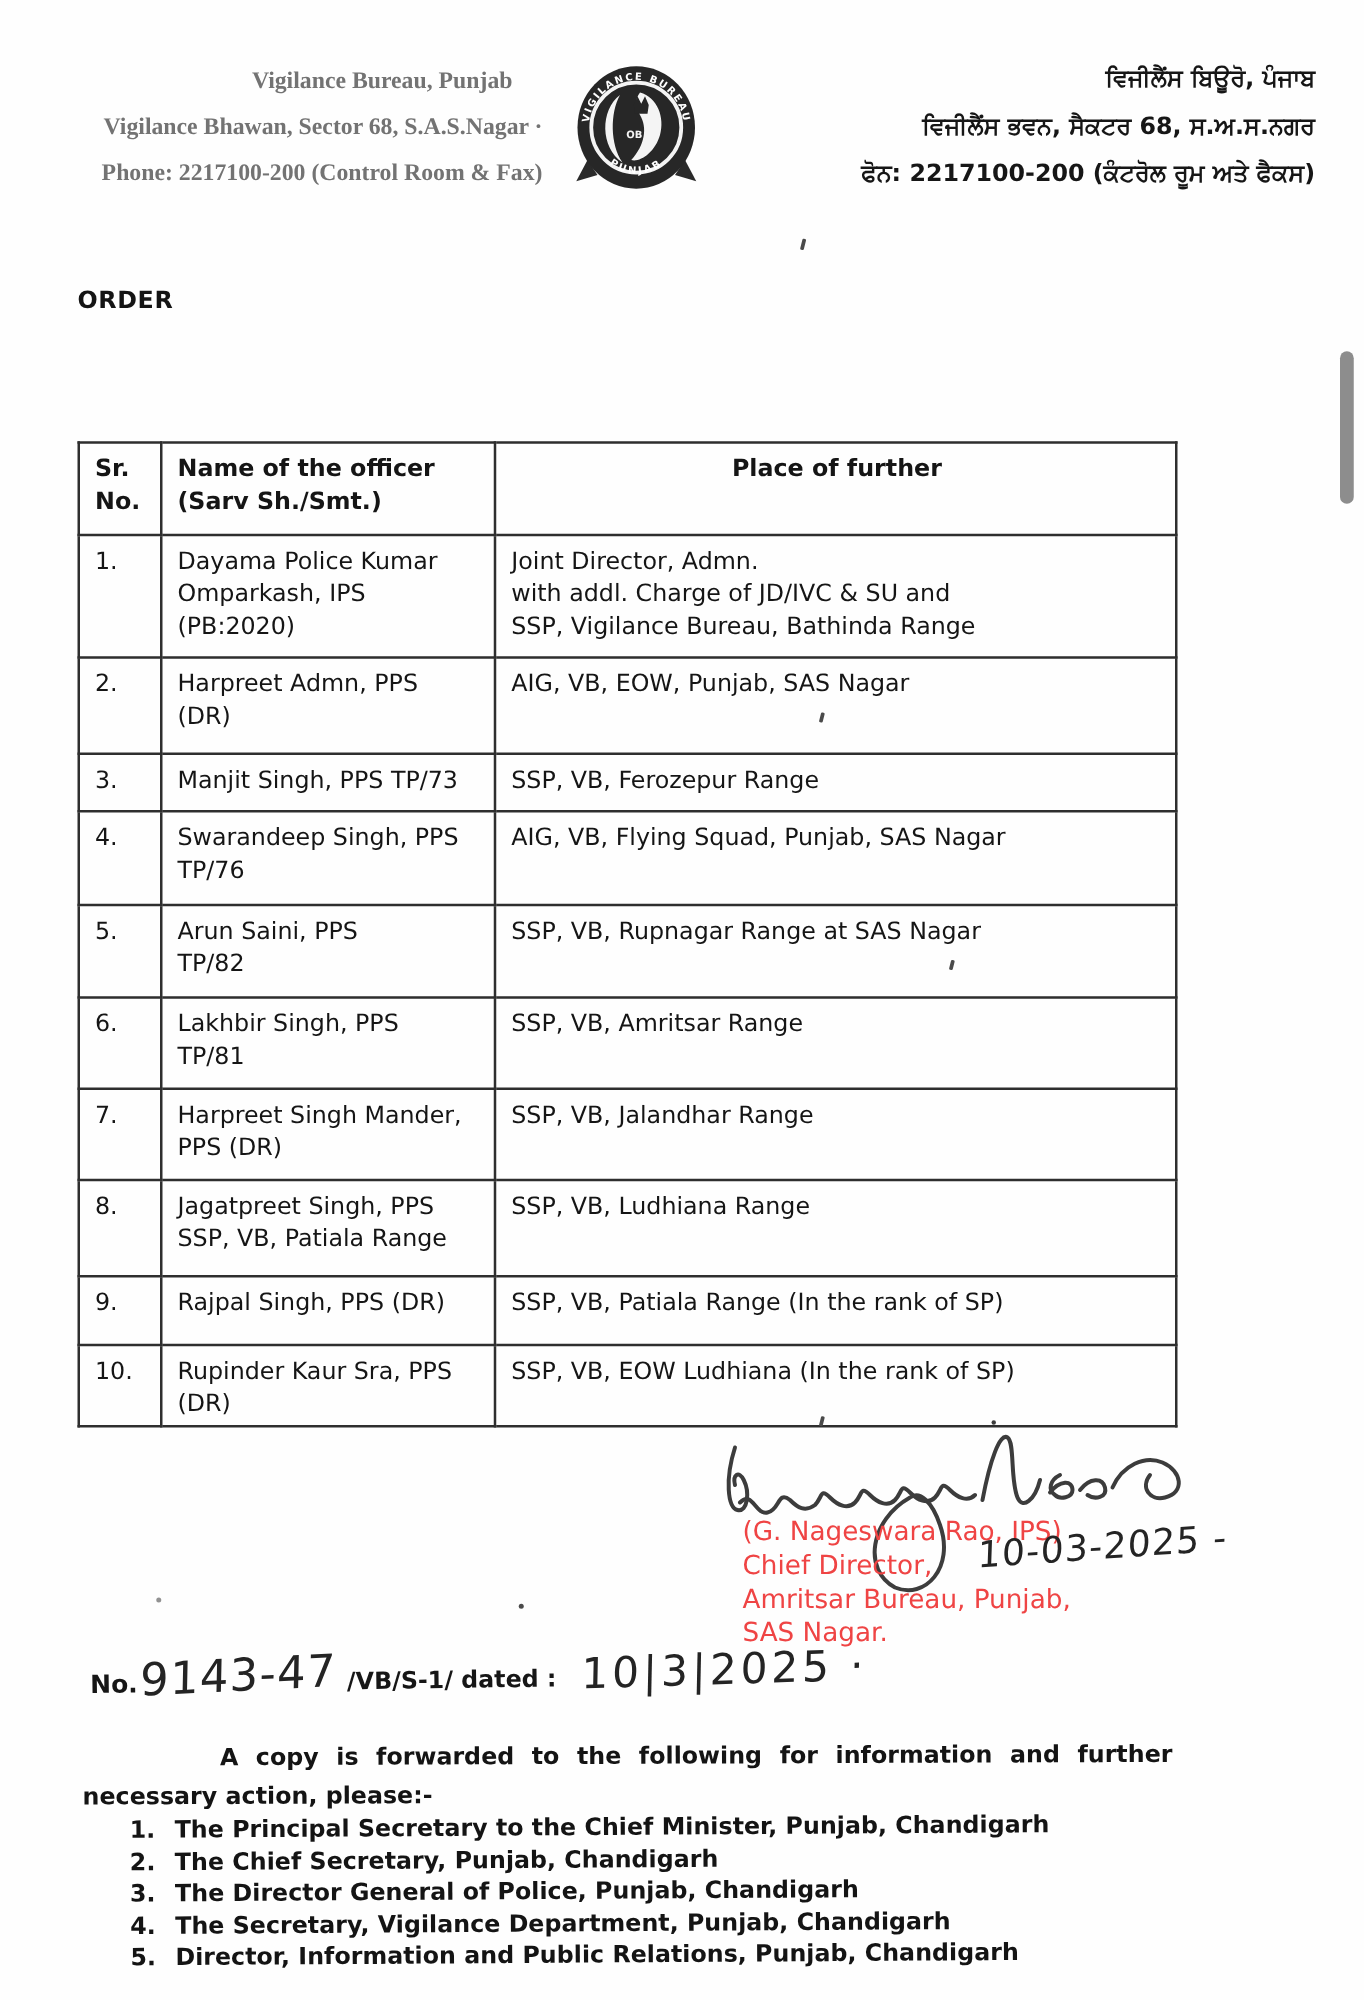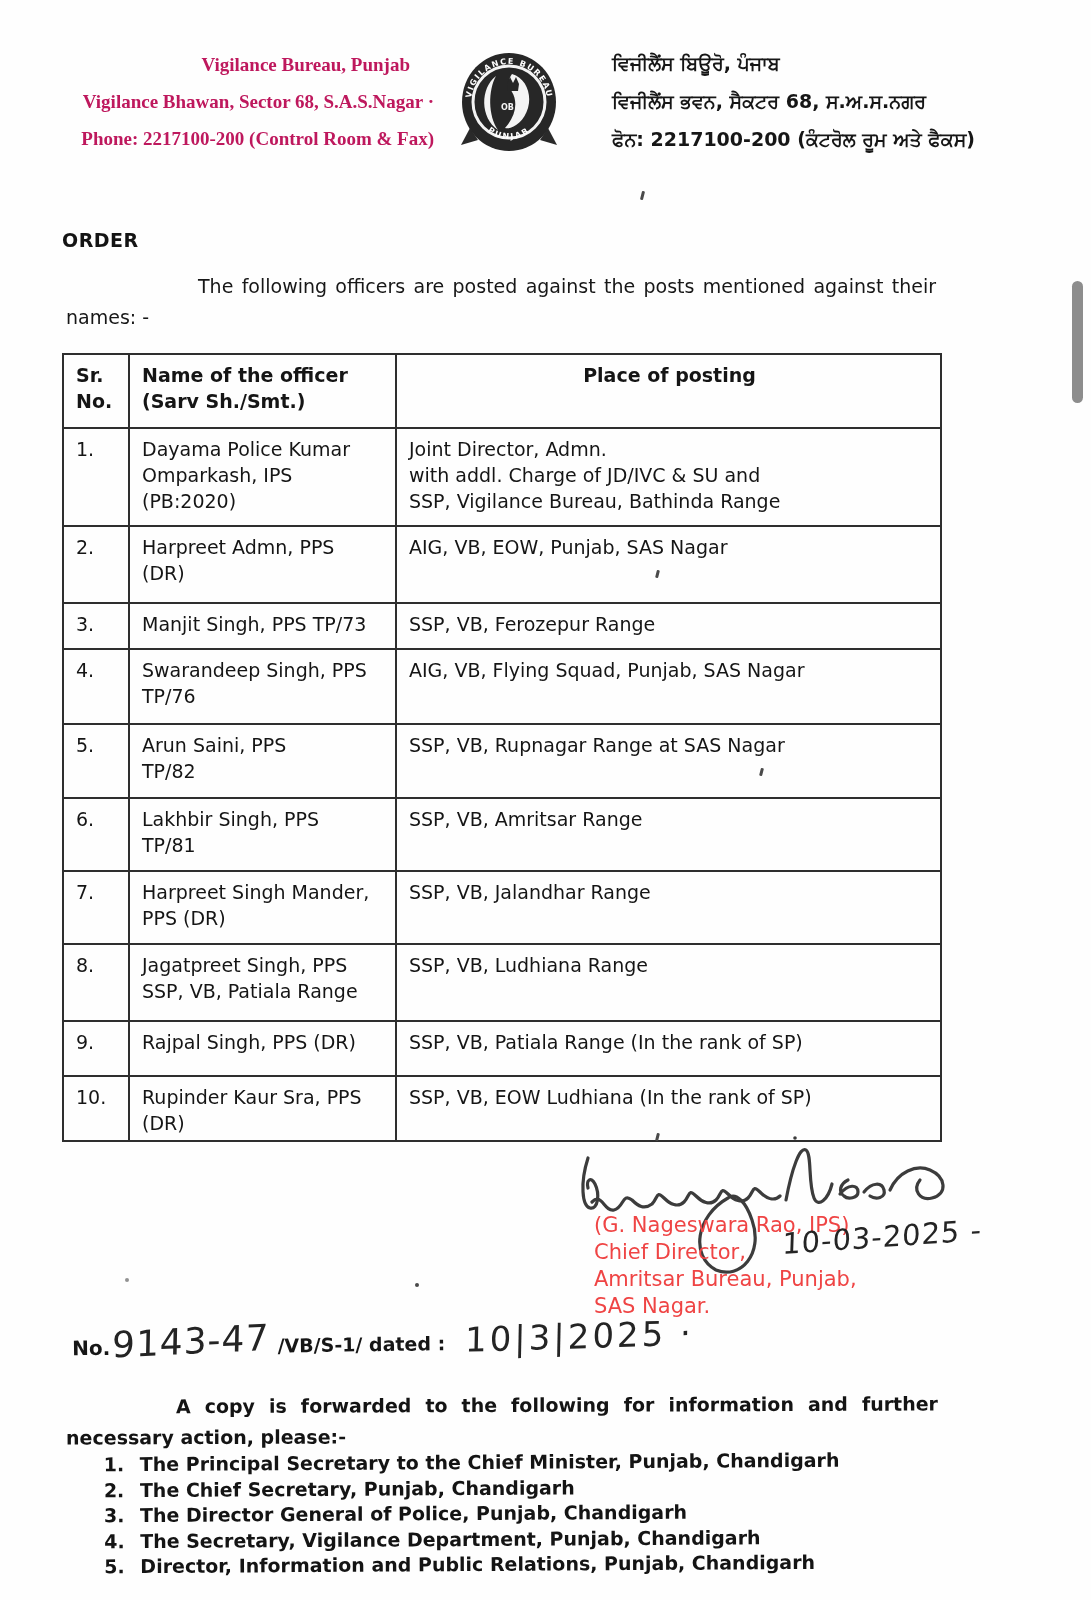--- a/index.html
+++ b/index.html
@@ -7,25 +7,25 @@
     width:1091px;height:1600px;background:#ffffff;position:relative;
     font-family:"DejaVu Sans","Liberation Sans",sans-serif;color:#1c1c1c;
     overflow:hidden;
   }
   .page{position:absolute;inset:0;background:#fefefe;}
 
   
   .hdr-en{
     position:absolute;left:44px;top:46px;width:390px;text-align:right;
     font-family:"Liberation Serif","DejaVu Serif",serif;font-weight:bold;
-    font-size:19px;line-height:37px;color:#be185d;
+    font-size:19px;line-height:37px;color:#737373;
   }
   .hdr-en .l1{padding-right:24px;}
   .hdr-pa{
-    position:absolute;left:612px;top:44px;width:440px;text-align:left;
+    position:absolute;left:612px;top:44px;width:440px;text-align:right;
     font-weight:bold;font-size:19px;line-height:38px;color:#161616;
   }
   .logo{position:absolute;left:458px;top:50px;width:102px;height:106px;}
 
   
   .order-title{
     position:absolute;left:62px;top:229px;width:878px;text-align:left;
     font-weight:bold;font-size:19px;letter-spacing:.5px;color:#141414;
   }
   .intro{
@@ -132,35 +132,34 @@
     </svg>
   </div>
 
   <div class="hdr-pa">
     <div>ਵਿਜੀਲੈਂਸ ਬਿਊਰੋ, ਪੰਜਾਬ</div>
     <div>ਵਿਜੀਲੈਂਸ ਭਵਨ, ਸੈਕਟਰ 68, ਸ.ਅ.ਸ.ਨਗਰ</div>
     <div>ਫੋਨ: 2217100-200 (ਕੰਟਰੋਲ ਰੂਮ ਅਤੇ ਫੈਕਸ)</div>
   </div>
 
   <div class="order-title">ORDER</div>
-  <div class="intro">The following officers are posted against the posts mentioned against their names: -</div>
 
   <table class="doc-table">
     <colgroup>
         <col style="width:66px">
         <col style="width:267px">
         <col style="width:545px">
       </colgroup>
     <tbody>
         <tr style="height:74px">
       <th>Sr.
 No.</th>
       <th>Name of the officer
 (Sarv Sh./Smt.)</th>
-      <th class="place">Place of posting</th>
+      <th class="place">Place of further</th>
     </tr>
     <tr style="height:98px">
       <td>1.</td>
       <td>Dayama Police Kumar
 Omparkash, IPS
 (PB:2020)</td>
       <td>Joint Director, Admn.
 with addl. Charge of JD/IVC &amp; SU and
 SSP, Vigilance Bureau, Bathinda Range</td>
     </tr>

